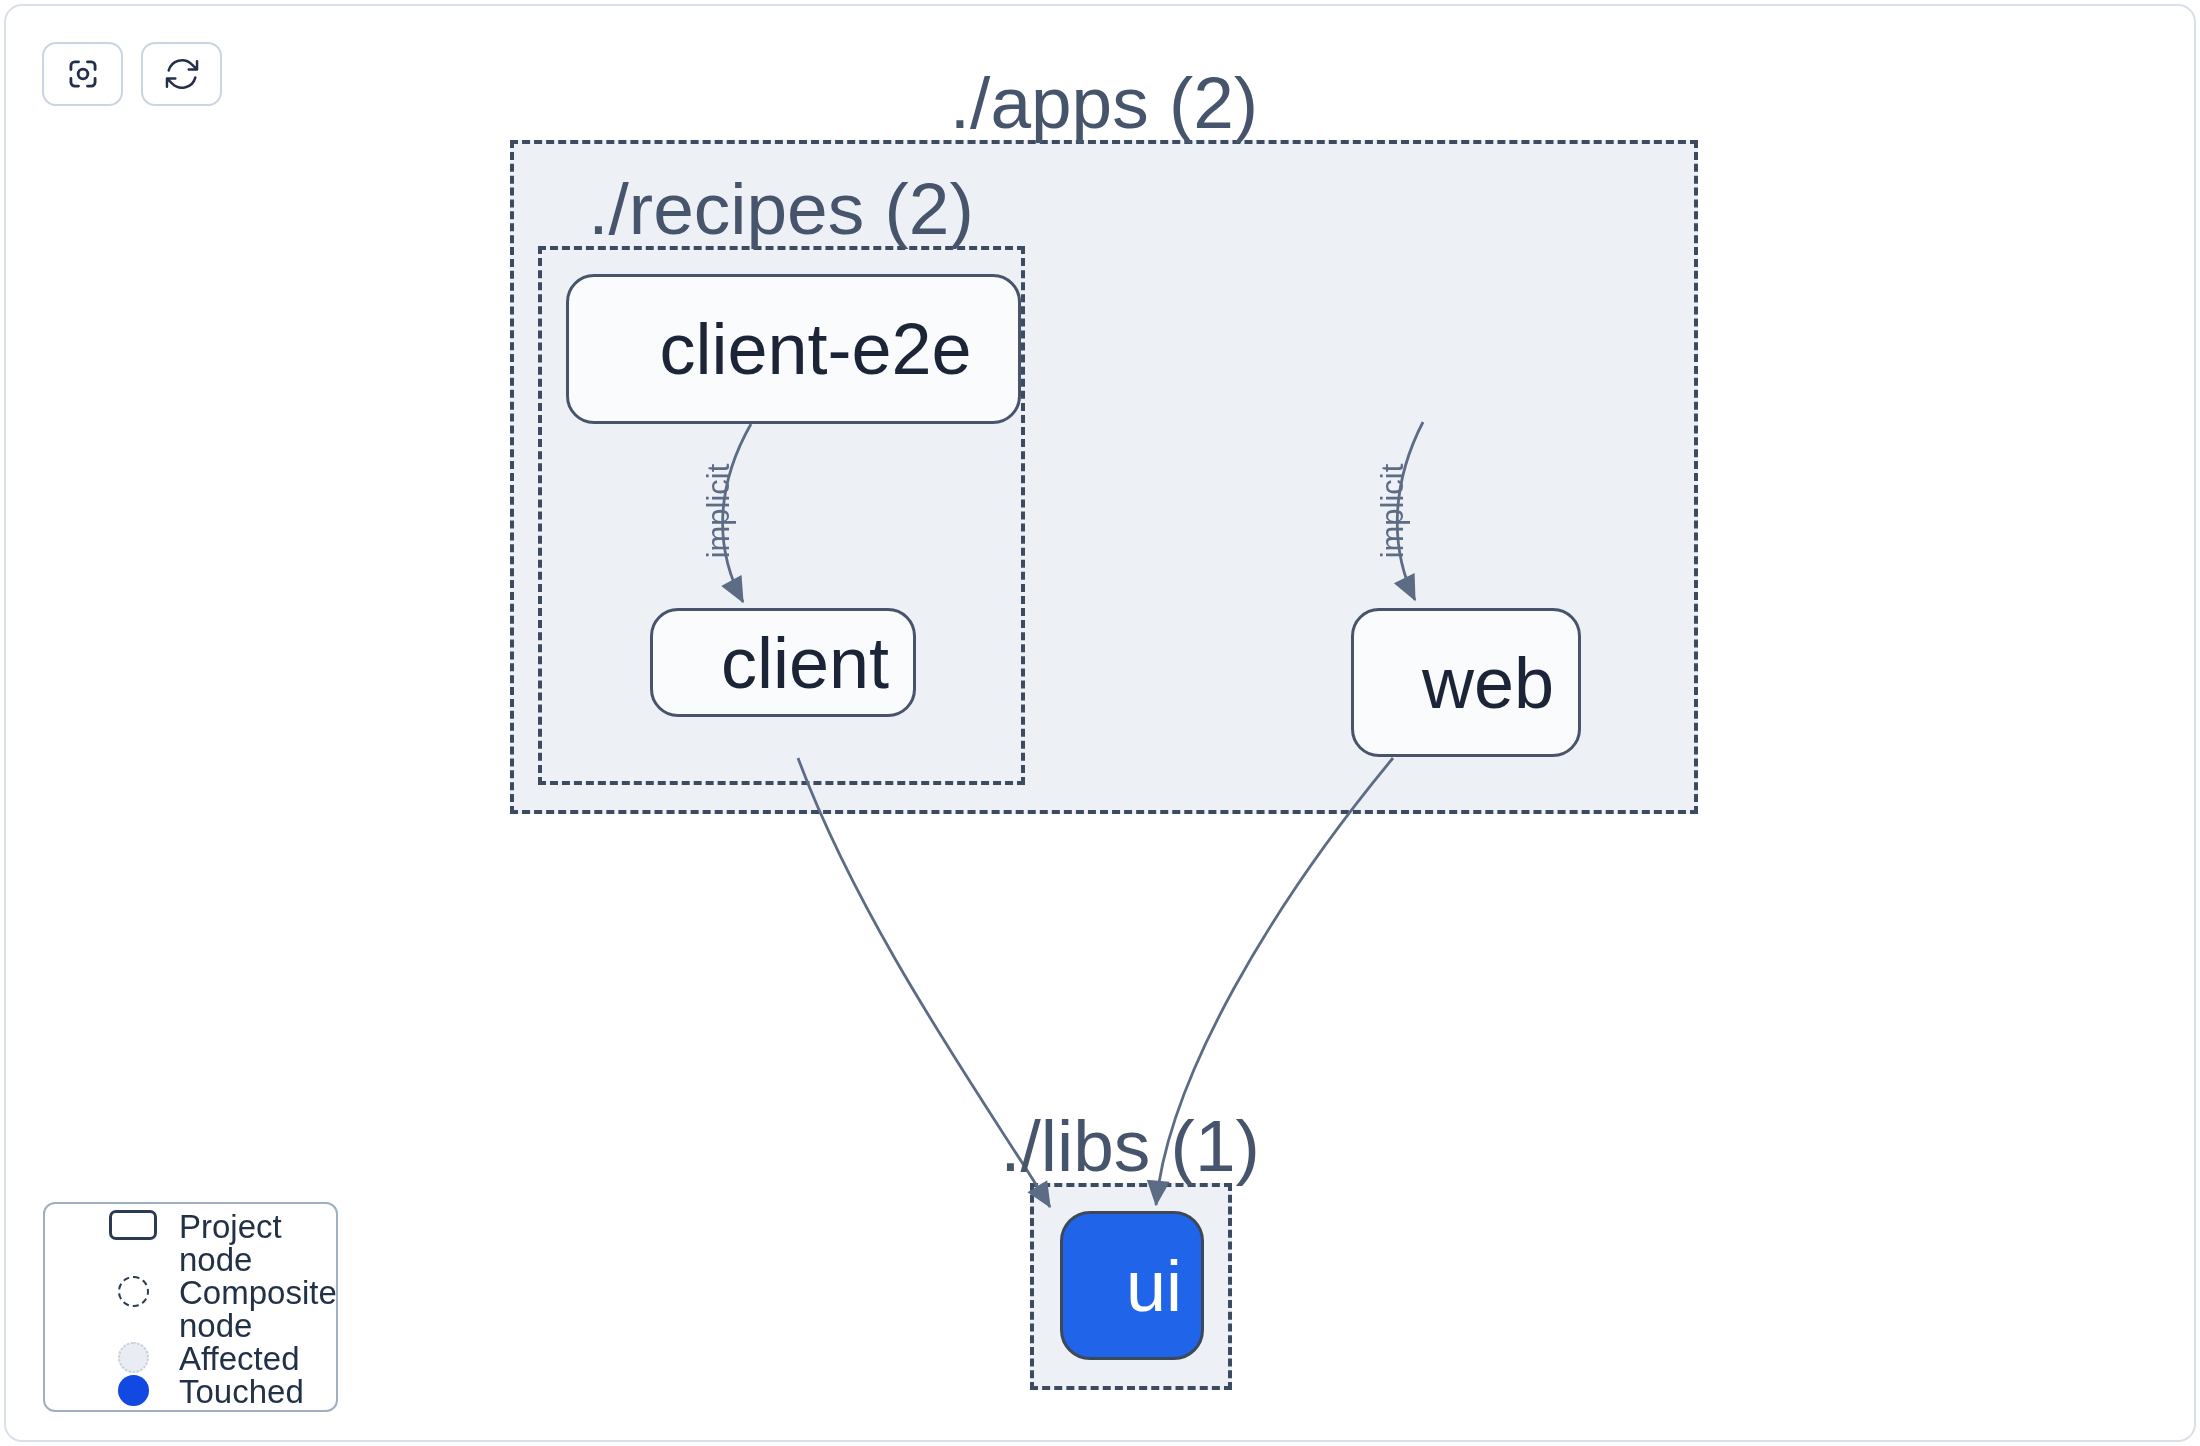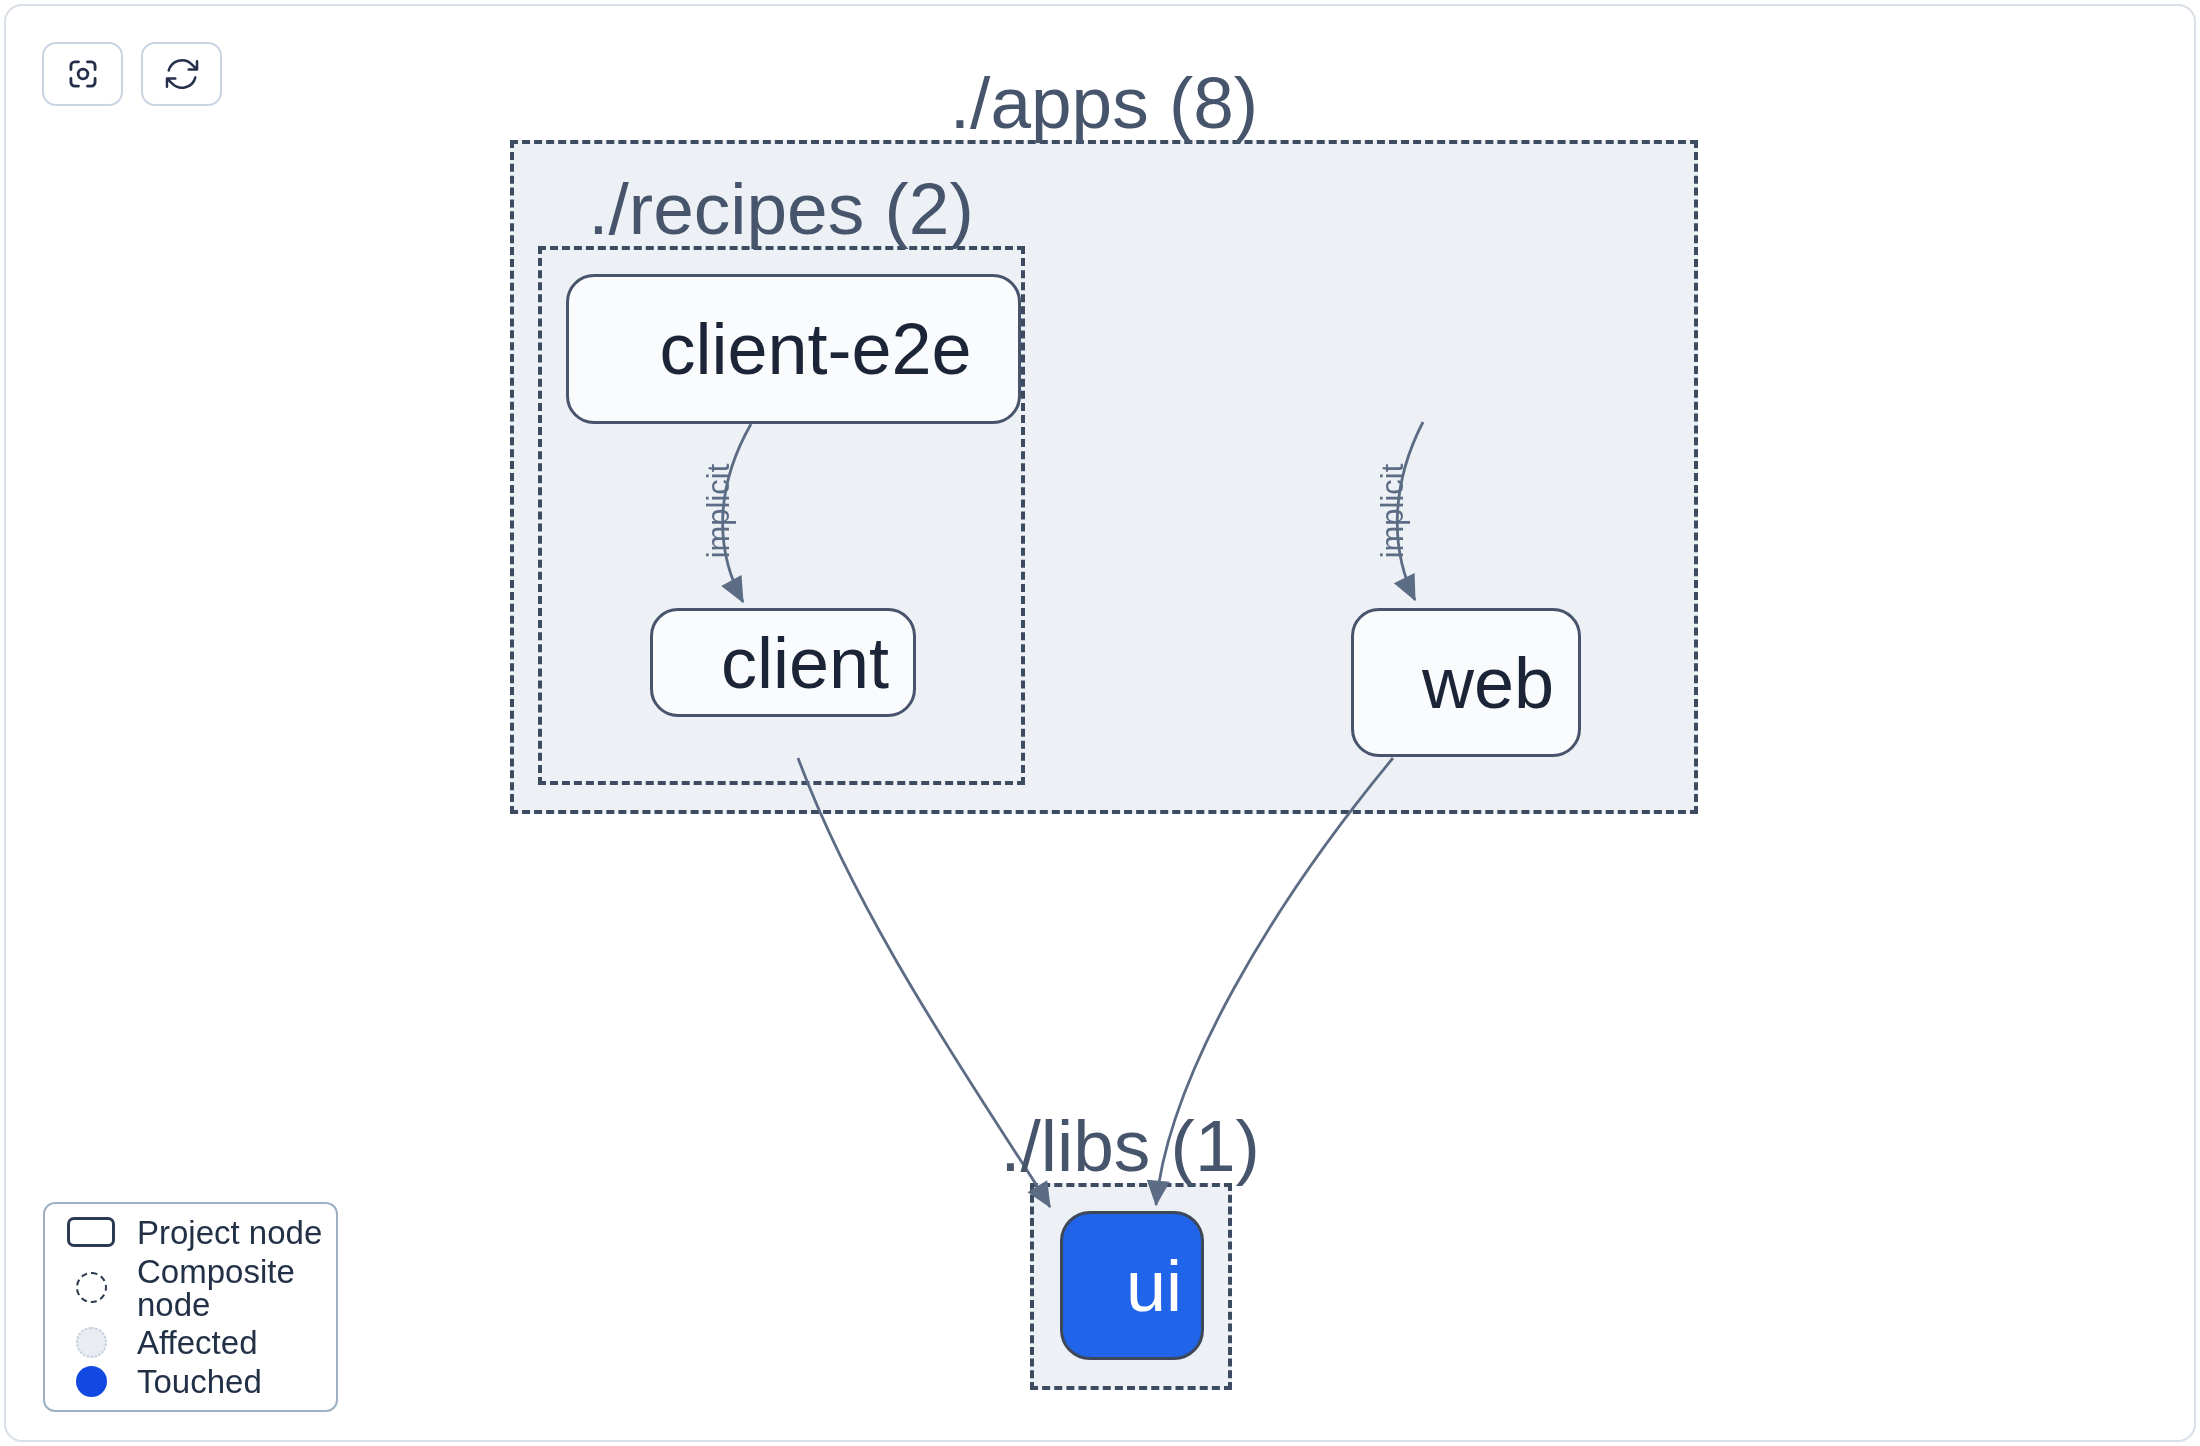--- a/index.html
+++ b/index.html
@@ -105,21 +105,21 @@
     position: absolute;
     left: 37px; top: 1196px;
     width: 295px; height: 210px;
     background: #ffffff;
     border: 2px solid #9fb0c3;
     border-radius: 12px;
     display: flex; flex-direction: column;
     justify-content: space-evenly;
     padding: 6px 0;
   }
-  .legend-row { display: flex; align-items: center; }
+  .legend-row { display: flex; align-items: flex-start; margin-left: 42px; }
   .swatch-wrap { width: 92px; display: flex; justify-content: center; flex: 0 0 92px; }
   .legend-label { color: #233147; font-size: 33px; line-height: 1; }
   .sw-rect {
     width: 48px; height: 30px;
     border: 3px solid #2d3b52; border-radius: 7px; background: #ffffff;
   }
   .sw-dashed {
     width: 31px; height: 31px;
     border: 2.5px dashed #2d3b52; border-radius: 50%; background: #ffffff;
   }
@@ -161,21 +161,21 @@
       <marker id="arrow" viewBox="0 0 24 24" refX="21" refY="12" markerWidth="11" markerHeight="11" orient="auto-start-reverse">
         <path d="M2 3 L22 12 L2 21 Z" fill="#5d6c85"></path>
       </marker>
     </defs>
     <path class="edge" d="M745 418 C713 474 705 537 737 596" marker-end="url(#arrow)"></path>
     <path class="edge" d="M1417 416 C1388 472 1381 537 1409 594" marker-end="url(#arrow)"></path>
     <path class="edge" d="M792 752 C857 927 987 1107 1044 1201" marker-end="url(#arrow)"></path>
     <path class="edge" d="M1387 752 C1267 897 1162 1072 1150 1199" marker-end="url(#arrow)"></path>
   </svg>
 
-  <div class="c-label" id="l-apps">./apps (8)</div>
+  <div class="c-label" id="l-apps">./apps (2)</div>
   <div class="c-label" id="l-recipes">./recipes (2)</div>
   <div class="c-label" id="l-libs">./libs (1)</div>
 
   <div class="edge-label" id="el-0">implicit</div>
   <div class="edge-label" id="el-1">implicit</div>
 
   <div class="node" id="n-client-e2e">client-e2e</div>
   <div class="node" id="n-client">client</div>
   <div class="node" id="n-web">web</div>
   <div class="node" id="n-ui">ui</div>

